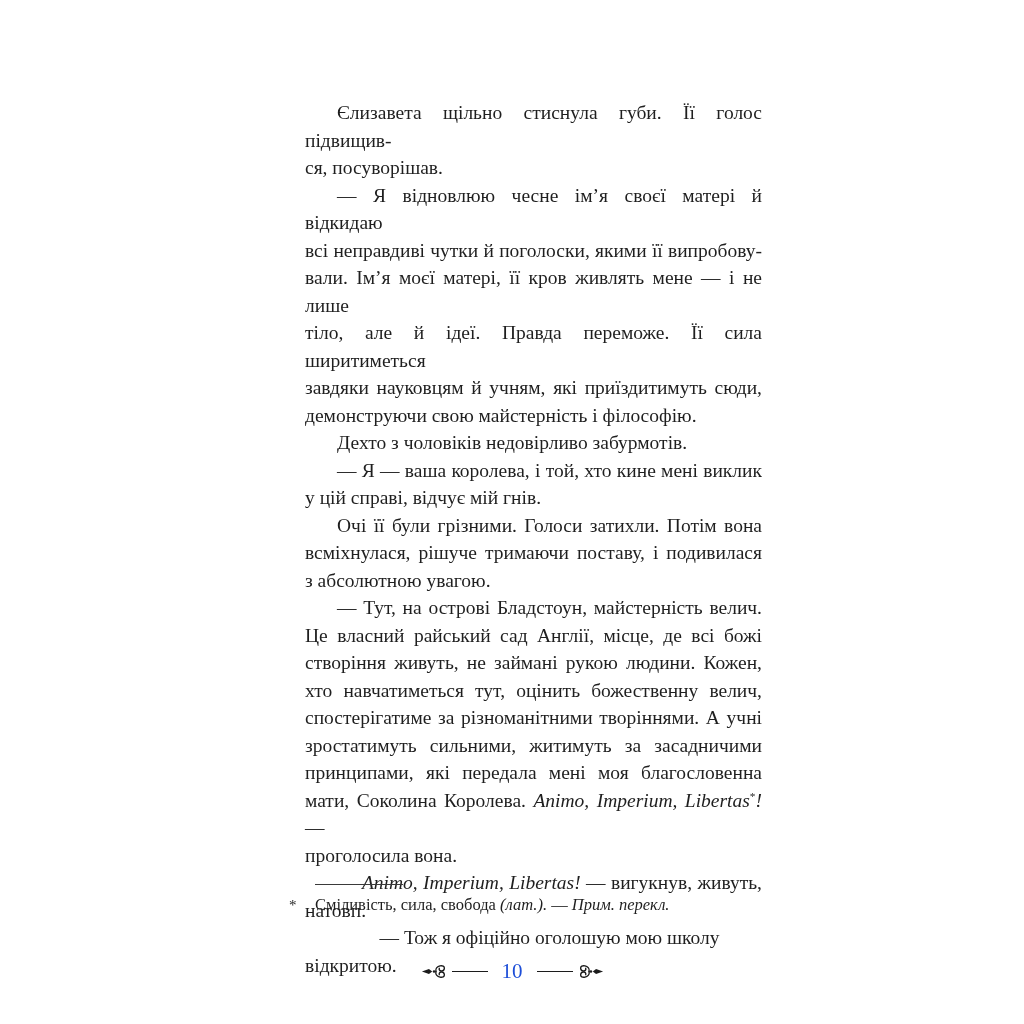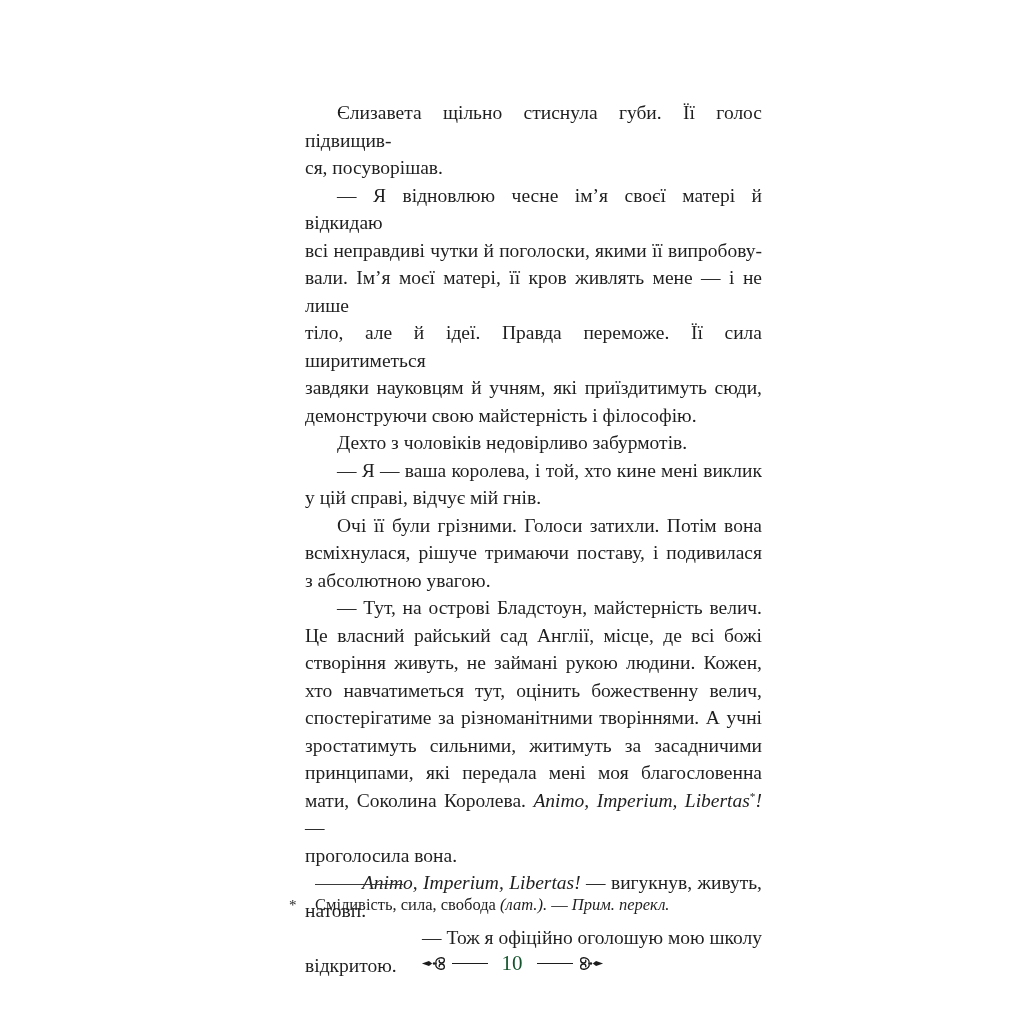--- a/index.html
+++ b/index.html
@@ -27,21 +27,21 @@
   }
   .para { margin: 0; padding: 0; }
   .ln {
     text-align: justify;
     text-align-last: justify;
     white-space: nowrap;
     white-space: normal;
     margin-left: 37px;
   }
   .ln.lastln {
-    text-align: right;
+    text-align: center;
     text-align-last: left;
   }
   .ln.ind { text-indent: 32px; }
   .it { font-style: italic; text-align: center; }
   sup.fnmark {
     font-size: 0.58em;
     vertical-align: super;
     line-height: 0;
   }
   .footnote-block {
@@ -77,22 +77,22 @@
     align-items: center;
   }
   .footer-line {
     width: 36px;
     height: 0;
     border-top: 1.6px solid #1c1c1c;
     margin: 0 3px;
   }
   .footer-num {
     font-size: 21px;
-    margin: 0 11px;
-    color: #14532d;
+    margin: 8px 11px;
+    color: #1d4ed8;
   }
   .flourish { display: inline-flex; align-items: center; }
   .flourish.right svg { transform: scaleX(-1); }
 </style>
 </head>
 <body>
 
 <div class="book-page">
 
   <div class="text-col">

